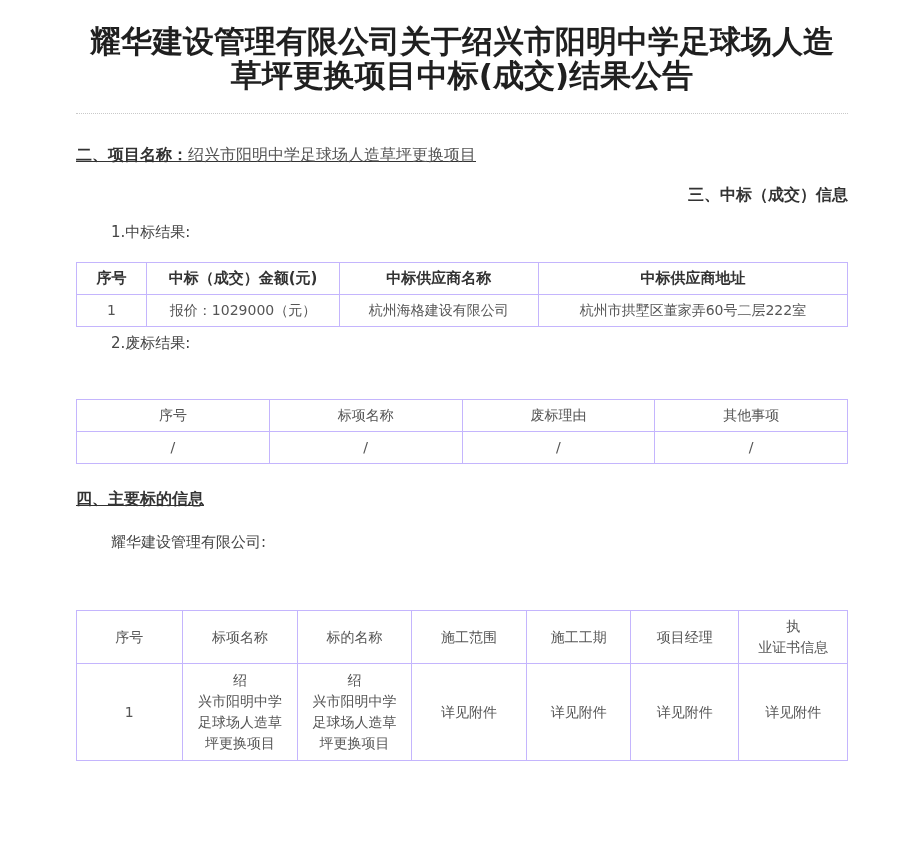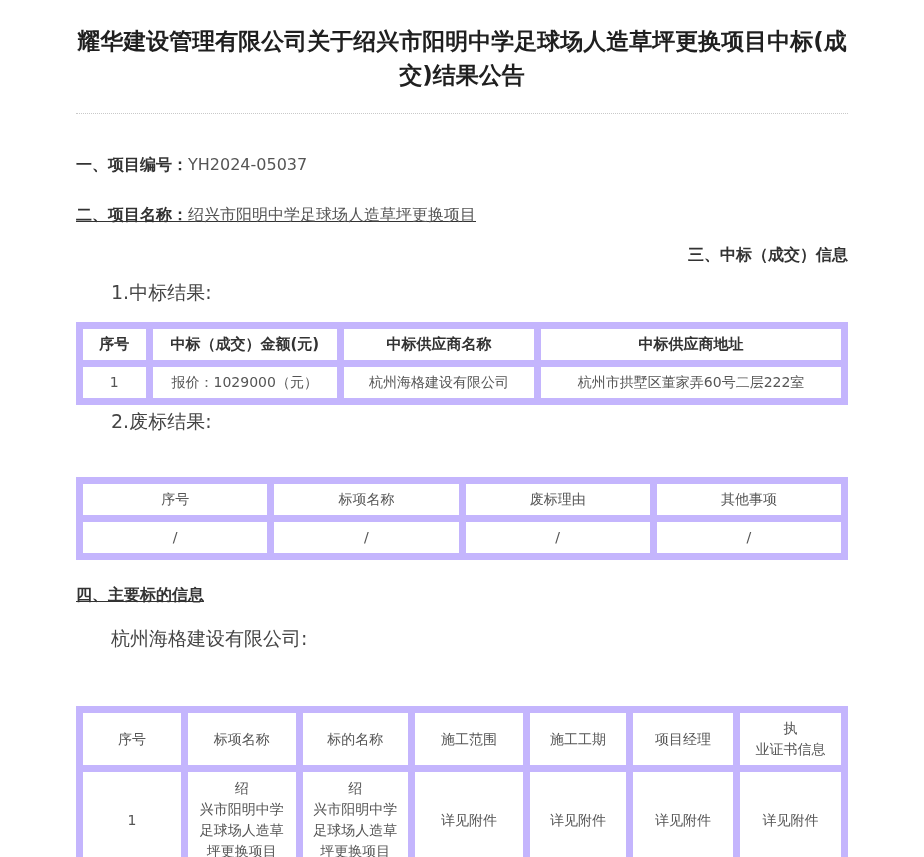--- a/index.html
+++ b/index.html
@@ -5,21 +5,21 @@
   * { margin: 0; padding: 0; box-sizing: border-box; }
   html, body {
     background: #ffffff;
     font-family: "DejaVu Sans", "Liberation Sans", sans-serif;
   }
   body { width: 924px; min-height: 857px; margin: 0 auto; }
   .page { width: 772px; margin: 0 auto; }
 
   .article-title {
     margin-top: 24px;
-    font-size: 23px;
+    font-size: 31px;
     line-height: 34px;
     font-weight: bold;
     color: #1f1f1f;
     text-align: center;
   }
   .article-meta {
     margin-top: 14px;
     font-size: 13px;
     line-height: 16px;
     color: #999999;
@@ -39,41 +39,41 @@
     color: #333333;
     font-weight: bold;
   }
   .sec .sec-value { font-weight: normal; color: #555555; }
   .sec-first { margin-top: 42px; }
   .sec-2 { margin-top: 32px; text-decoration: underline; }
   .sec-3 { margin-top: 22px; text-align: right; }
   .sec-4 { margin-top: 26px; text-decoration: underline; }
 
   .sub {
-    font-size: 19px;
+    font-size: 15px;
     line-height: 16px;
     color: #444444;
     padding-left: 35px;
     font-weight: normal;
   }
   .sub-1 { margin-top: 20px; }
   .sub-2 { margin-top: 8px; }
   .sub-3 { margin-top: 26px; }
 
   table {
     width: 100%;
     border-collapse: collapse;
     table-layout: fixed;
   }
   .tbl-award    { margin-top: 22px; }
   .tbl-rejected { margin-top: 48px; }
   .tbl-subject  { margin-top: 60px; }
 
   th, td {
-    border: 7px solid #c4b5fd;
+    border: 1px solid #c4b5fd;
     text-align: center;
     vertical-align: middle;
     font-size: 14px;
     line-height: 19px;
     color: #555555;
     padding: 6px 4px;
     font-weight: normal;
     white-space: pre-line;
     word-break: break-all;
   }
@@ -88,21 +88,20 @@
 </head>
 <body>
 
 <div class="page">
 
   <h1 class="article-title">耀华建设管理有限公司关于绍兴市阳明中学足球场人造草坪更换项目中标(成交)结果公告</h1>
 
 
   <div class="divider"></div>
 
-  <p class="sec sec-first"><span class="sec-label">一、项目编号：</span><span class="sec-value">YH2024-05037</span></p>
 
   <p class="sec sec-2"><span class="sec-label">二、项目名称：</span><span class="sec-value">绍兴市阳明中学足球场人造草坪更换项目</span></p>
 
   <p class="sec sec-3">三、中标（成交）信息</p>
 
   <p class="sub sub-1">1.中标结果:</p>
 
   <table class="tbl-award">
     <colgroup>
       <col style="width:9.1%">
@@ -146,21 +145,21 @@
       <td>/</td>
       <td>/</td>
       <td>/</td>
       <td>/</td>
     </tr>
   </tbody>
     </table>
 
   <p class="sec sec-4">四、主要标的信息</p>
 
-  <p class="sub sub-3">杭州海格建设有限公司:</p>
+  <p class="sub sub-3">耀华建设管理有限公司:</p>
 
   <table class="tbl-subject">
     <colgroup>
       <col style="width:13.7%">
         <col style="width:15%">
         <col style="width:14.7%">
         <col style="width:15%">
         <col style="width:13.5%">
         <col style="width:14%">
         <col style="width:14.1%">

